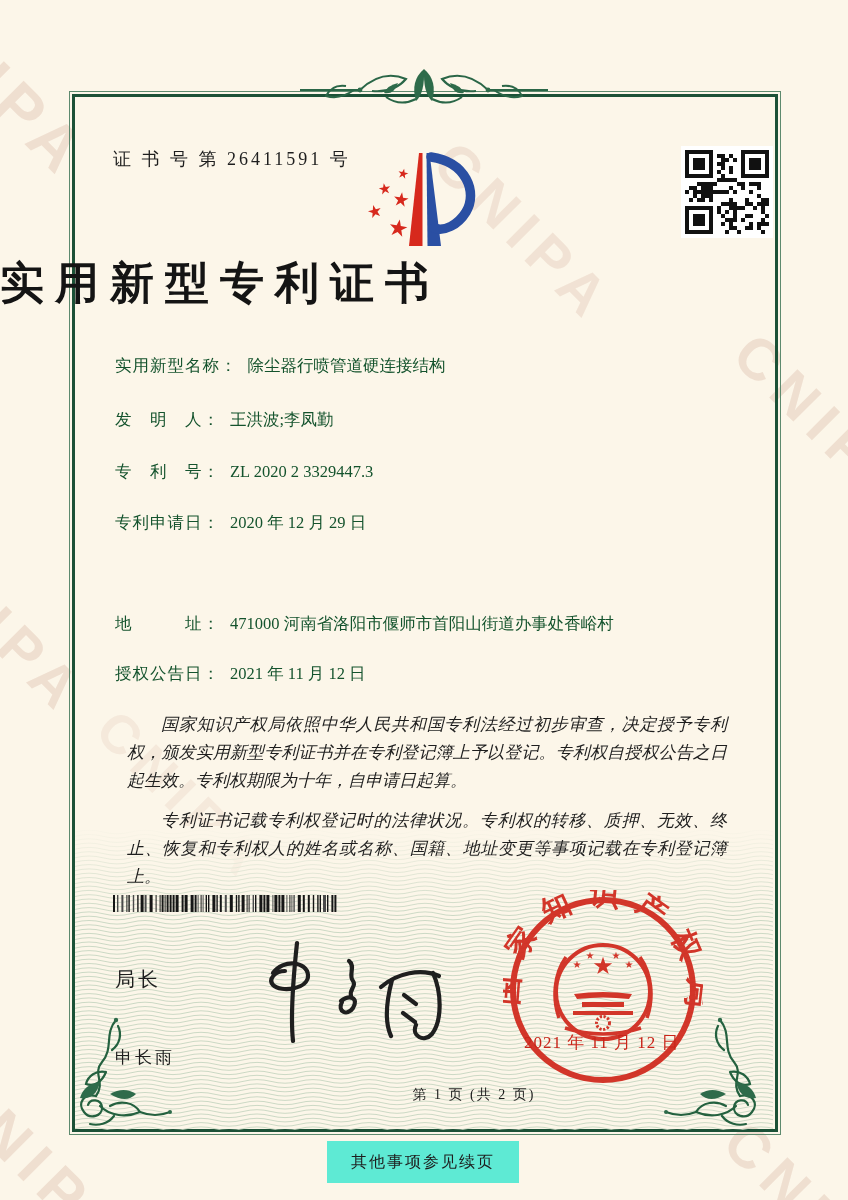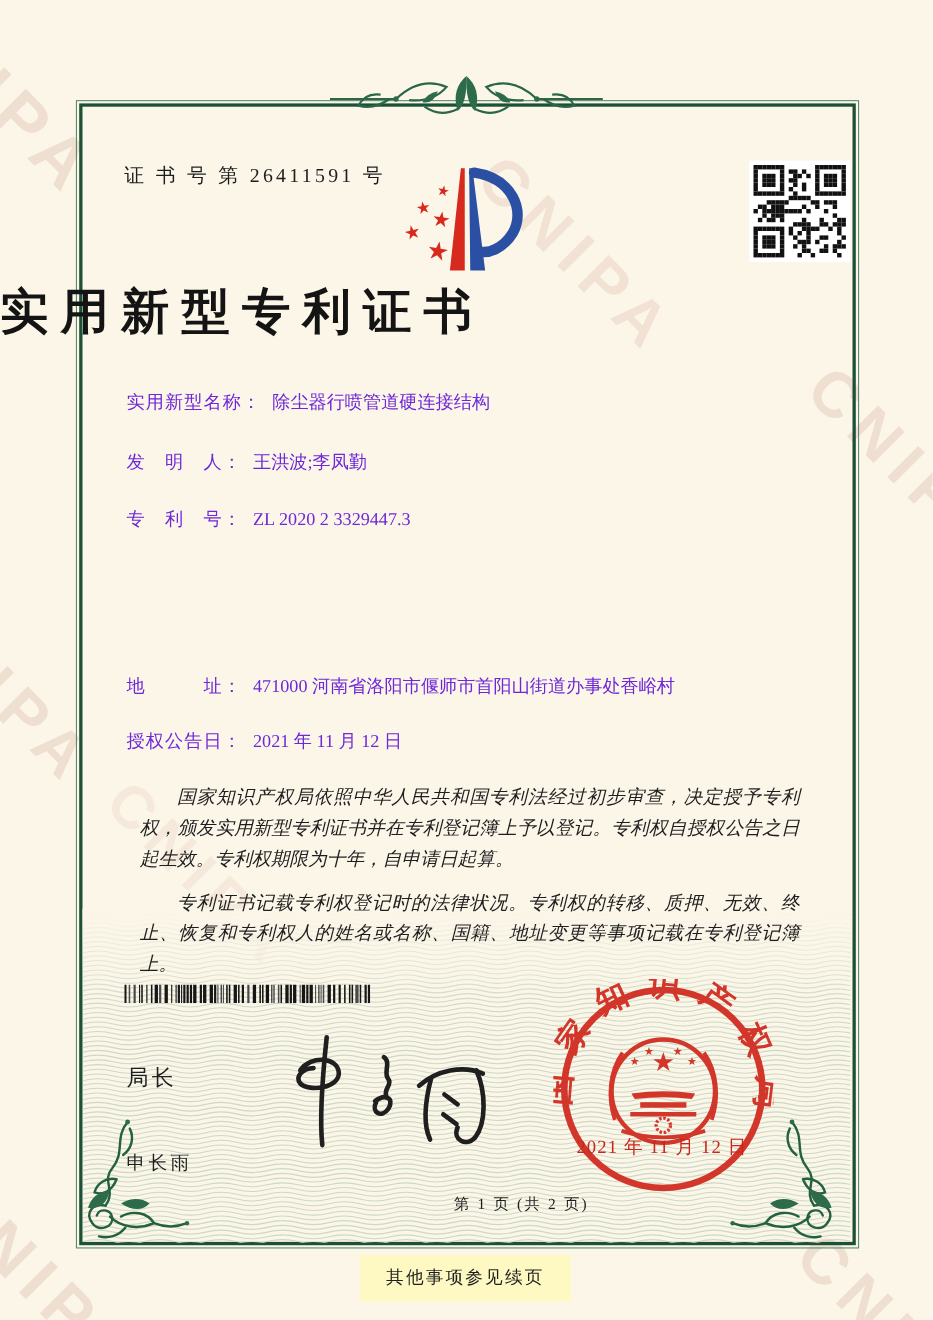--- a/index.html
+++ b/index.html
@@ -24,39 +24,39 @@
   
   #waves{position:absolute; left:75px; top:826px; z-index:1;}
   #waves-fade{position:absolute; left:75px; top:826px; width:698px; height:90px;
     background:linear-gradient(#fcf6e9,rgba(252,246,233,0)); z-index:1;}
   .abs{position:absolute;}
   #cert-no{left:113px; top:147px; font-size:18px; letter-spacing:3px; z-index:2;}
   #logo{left:330px; top:140px; z-index:2;}
   #qr{left:681px; top:146px; width:92px; height:92px; background:#fff; z-index:2;}
   #title{left:0; right:0; top:254px; text-align:left; font-size:44px; font-weight:700;
     letter-spacing:11px; color:#141414; z-index:2;}
-  .row{position:absolute; left:115px; font-size:16.5px; color:#6d28d9; z-index:2; white-space:nowrap;}
+  .row{position:absolute; left:115px; font-size:16.5px; color:#14532d; z-index:2; white-space:nowrap;}
   .flabel{letter-spacing:1px;}
   .fvalue{margin-left:10px;}
   .grp2{position:absolute; left:335px; top:0;}
   #body-text{left:115px; top:699px; width:624px; font-size:17px; line-height:28px;
     text-align:justify; z-index:2;}
   #body-text p{margin:12px; text-indent:2em;font-style:italic;}
   #barcode{left:113px; top:895px; z-index:2;}
   #signer-title{left:115px; top:966px; font-size:20px; letter-spacing:3px; z-index:2;}
   #signer-name{left:115px; top:1006px; font-size:17px; letter-spacing:3px; z-index:2;margin-top:40px;}
   #signature{left:245px; top:933px; z-index:2;}
   #page-info{left:69px; width:810px; top:1086px; text-align:center; font-size:14px;
     letter-spacing:2px; z-index:2;}
   #seal{left:503px; top:890px; z-index:3;}
   #seal-date{left:524px; top:1031px; font-size:17px; color:#c9251a; letter-spacing:1px;
     z-index:4; white-space:nowrap;}
   .corner-orn{z-index:3;}
   #top-orn{left:294px; top:59px; z-index:2;}
-  #note-box{left:327px; top:1141px; width:192px; height:42px; background:#fef9c3;
+  #note-box{left:327px; top:1141px; width:192px; height:42px; background:#5eead4;
     z-index:2; text-align:center; line-height:42px; font-size:16px; letter-spacing:2px;}
 </style>
 </head>
 <body>
 
 <div id="page">
 
   <div class="wm" style="left:-68px; top:-32px; font-size:64px;">CNIPA</div>
   <div class="wm" style="left:468px; top:128px; font-size:58px; opacity:.5;">CNIPA</div>
   <div class="wm" style="left:768px; top:320px; font-size:58px;">CNIPA</div>
@@ -321,20 +321,23 @@
 
   <div class="row" style="top:355px">
     <span class="flabel">实用新型名称：</span><span class="fvalue">除尘器行喷管道硬连接结构</span>
   </div>
   <div class="row" style="top:409px">
     <span class="flabel">发　明　人：</span><span class="fvalue">王洪波;李凤勤</span>
   </div>
   <div class="row" style="top:461px">
     <span class="flabel">专　利　号：</span><span class="fvalue">ZL 2020 2 3329447.3</span>
   </div>
+  <div class="row" style="top:512px">
+    <span class="flabel">专利申请日：</span><span class="fvalue">2020 年 12 月 29 日</span>
+  </div>
   <div class="row" style="top:613px">
     <span class="flabel">地　　　址：</span><span class="fvalue">471000 河南省洛阳市偃师市首阳山街道办事处香峪村</span>
   </div>
   <div class="row" style="top:663px; width:624px;">
     <span class="flabel">授权公告日：</span><span class="fvalue">2021 年 11 月 12 日</span>
   </div>
 
   <div id="body-text" class="abs">
     <p>国家知识产权局依照中华人民共和国专利法经过初步审查，决定授予专利权，颁发实用新型专利证书并在专利登记簿上予以登记。专利权自授权公告之日起生效。专利权期限为十年，自申请日起算。</p>
     <p>专利证书记载专利权登记时的法律状况。专利权的转移、质押、无效、终止、恢复和专利权人的姓名或名称、国籍、地址变更等事项记载在专利登记簿上。</p>

